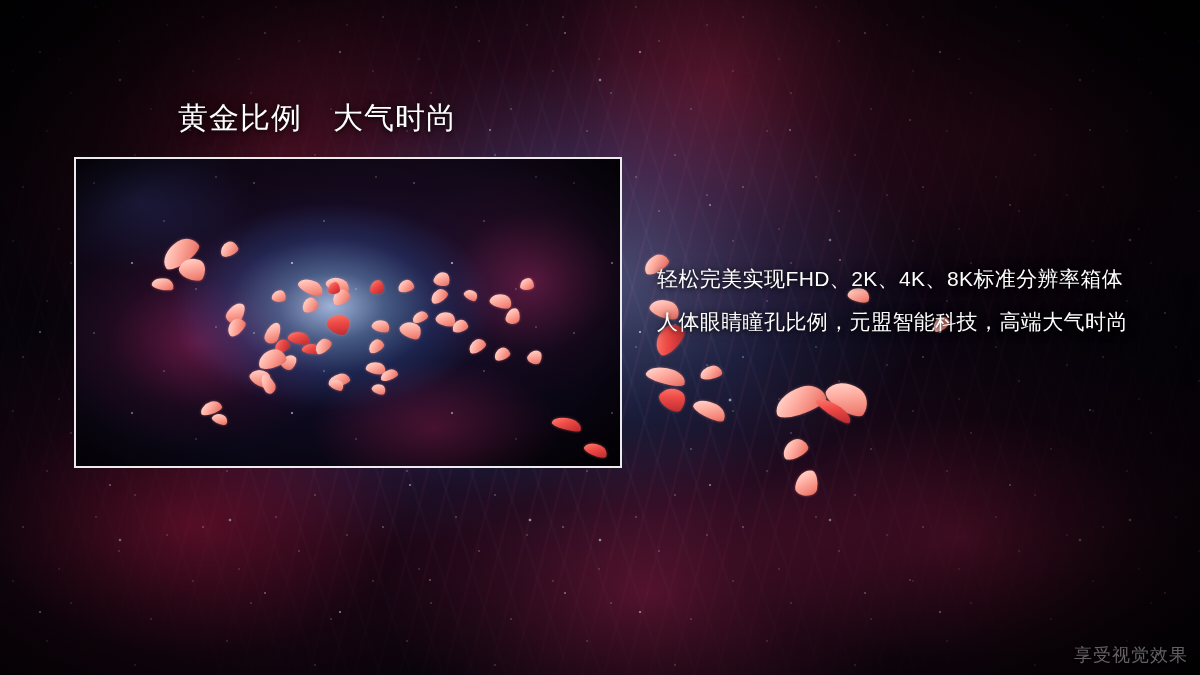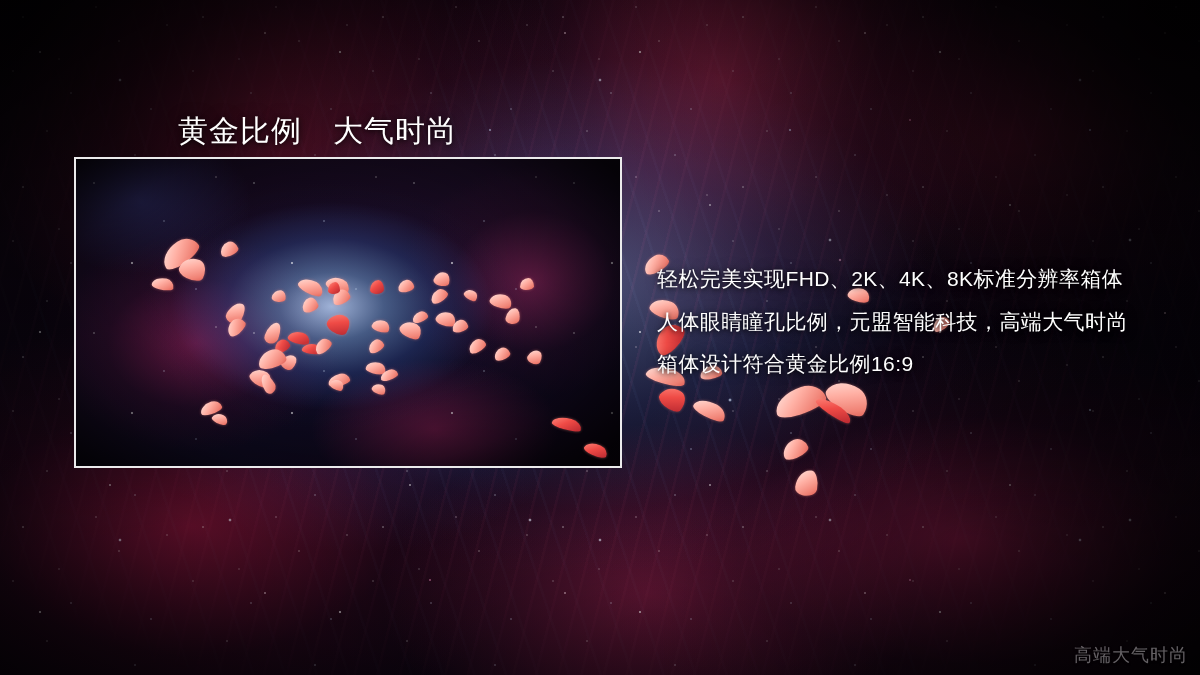--- a/index.html
+++ b/index.html
@@ -142,21 +142,21 @@
     background: linear-gradient(140deg, #ffe6e0 0%, #ffb0a4 42%, #f08275 78%, #d9574f 100%);
   }
   .petal.deep {
     background: linear-gradient(140deg, #ff8c80 0%, #ef4b46 45%, #b4252e 100%);
   }
 
   
   #slide-title {
     position: absolute;
     left: 178px;
-    top: 114px;
+    top: 101px;
     font-size: 30px;
     line-height: 1.15;
     letter-spacing: 1px;
     color: #ffffff;
     text-shadow: 0 1px 5px rgba(0,0,0,0.75), 0 0 14px rgba(0,0,0,0.55);
     white-space: pre;
   }
   #body-text {
     position: absolute;
     left: 657px;
@@ -264,18 +264,17 @@
         <div class="petal pale" style="left: 124px; top: 243px; width: 22px; height: 12px; transform: rotate(-18deg);"></div>
         <div class="petal pale" style="left: 136px; top: 255px; width: 16px; height: 10px; transform: rotate(26deg);"></div>
       </div>
   </div>
 
   <div id="slide-title">黄金比例　大气时尚</div>
 
   <div id="body-text">
     <div class="line">轻松完美实现FHD、2K、4K、8K标准分辨率箱体</div>
     <div class="line">人体眼睛瞳孔比例，元盟智能科技，高端大气时尚</div>
-    <div class="line">箱体设计符合黄金比例16:9</div>
   </div>
 
-  <div id="watermark">高端大气时尚</div>
+  <div id="watermark">享受视觉效果</div>
 
 </div>
 
 </body></html>

